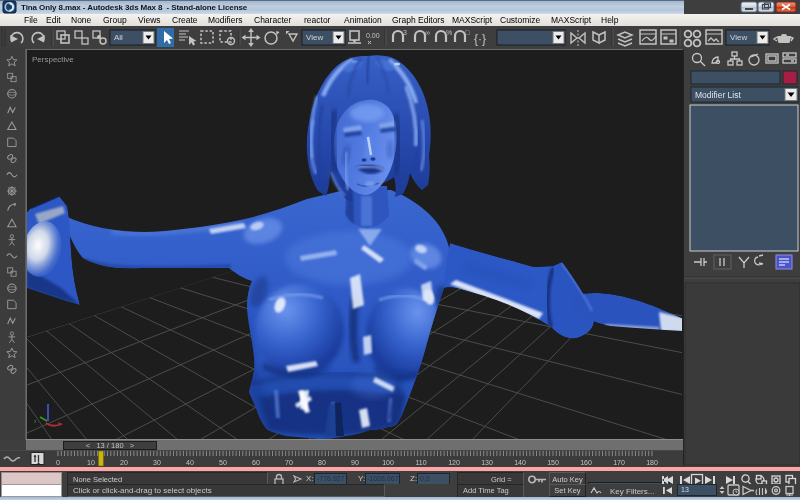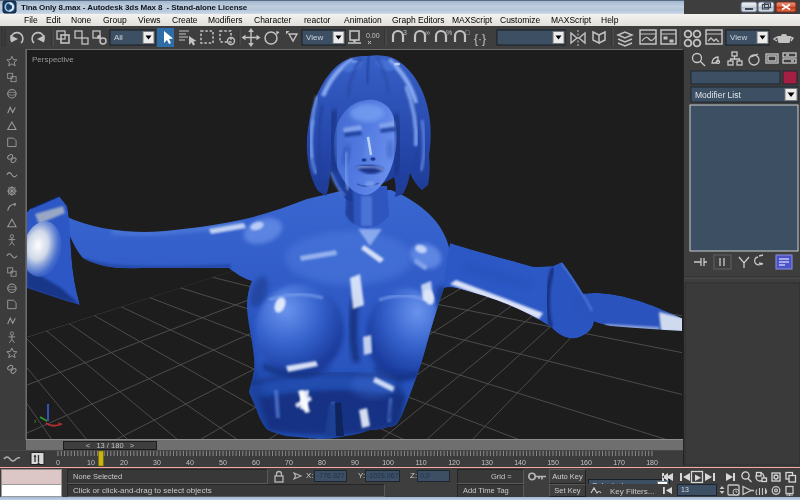--- a/index.html
+++ b/index.html
@@ -13,21 +13,21 @@
 
 #tbar{left:0;top:26px;width:800px;height:20px;background:#3e3e3e;border-bottom:1px solid #2e2e2e;border-radius:8px;}
 
 #lbar{left:0;top:49px;width:26px;height:391px;background:#3c3c3c;border-right:1px solid #585858;}
 #vp{left:26px;top:49px;width:774px;height:390px;background:#1d1d1d;border-top:1px solid #6a6a6a;border-left:1px solid #6a6a6a;border-right:1px solid #606060;}
 #panel{left:683px;top:49px;width:117px;height:417px;background:#3e3e3e;border-left:1px solid #222;}
 
 #sliderrow{left:26px;top:439px;width:657px;height:11px;background:#6f6f6f;border-top:1px solid #8d8d8d;}
 #thumb{left:37px;top:1px;width:94px;height:9px;background:#3e3e3e;border:1px solid #1d1d1d;color:#c4c4c4;font-size:7.5px;text-align:center;line-height:8px;}
 #rulerrow{left:0px;top:450px;width:683px;height:17px;background:#3c3c3c;}
-#row1{left:0;top:467px;width:800px;height:17px;background:#3e3e3e;border-top:1px solid #fca5a5;}
+#row1{left:0;top:467px;width:800px;height:17px;background:#3e3e3e;border-top:4px solid #fca5a5;}
 #row2{left:0;top:484px;width:800px;height:13px;background:#3e3e3e;}
 #bstrip{left:0;top:497px;width:800px;height:3px;background:linear-gradient(#9fb6d2,#c3d4e8);}
 .sunk{background:#383838;border:1px solid #262626;border-bottom-color:#5a5a5a;border-right-color:#5a5a5a;color:#c9c9c9;font-size:7.5px;}
 .fld{background:#3d5063;border:1px solid #1c2631;color:#1b2f52;font-size:7px;line-height:10px;overflow:hidden;white-space:nowrap;}
 .lbl{color:#c9c9c9;font-size:8px;}
 .btn{background:#3e3e3e;border:1px solid #585858;border-bottom-color:#222;border-right-color:#222;color:#cfcfcf;font-size:7.5px;text-align:center;}
 .combo{background:#3d5063;border:1px solid #171f29;}
 .combo .ctext{position:absolute;left:3px;top:1px;font-size:8px;color:#ccd4dc;}
 .dd{position:absolute;right:1px;top:1px;bottom:1px;width:11px;background:linear-gradient(#fff,#cfcfcf);border:1px solid #7a7a7a;}
 .dd:after{content:"";position:absolute;left:2px;top:3px;border:3px solid transparent;border-top:4px solid #000;}

